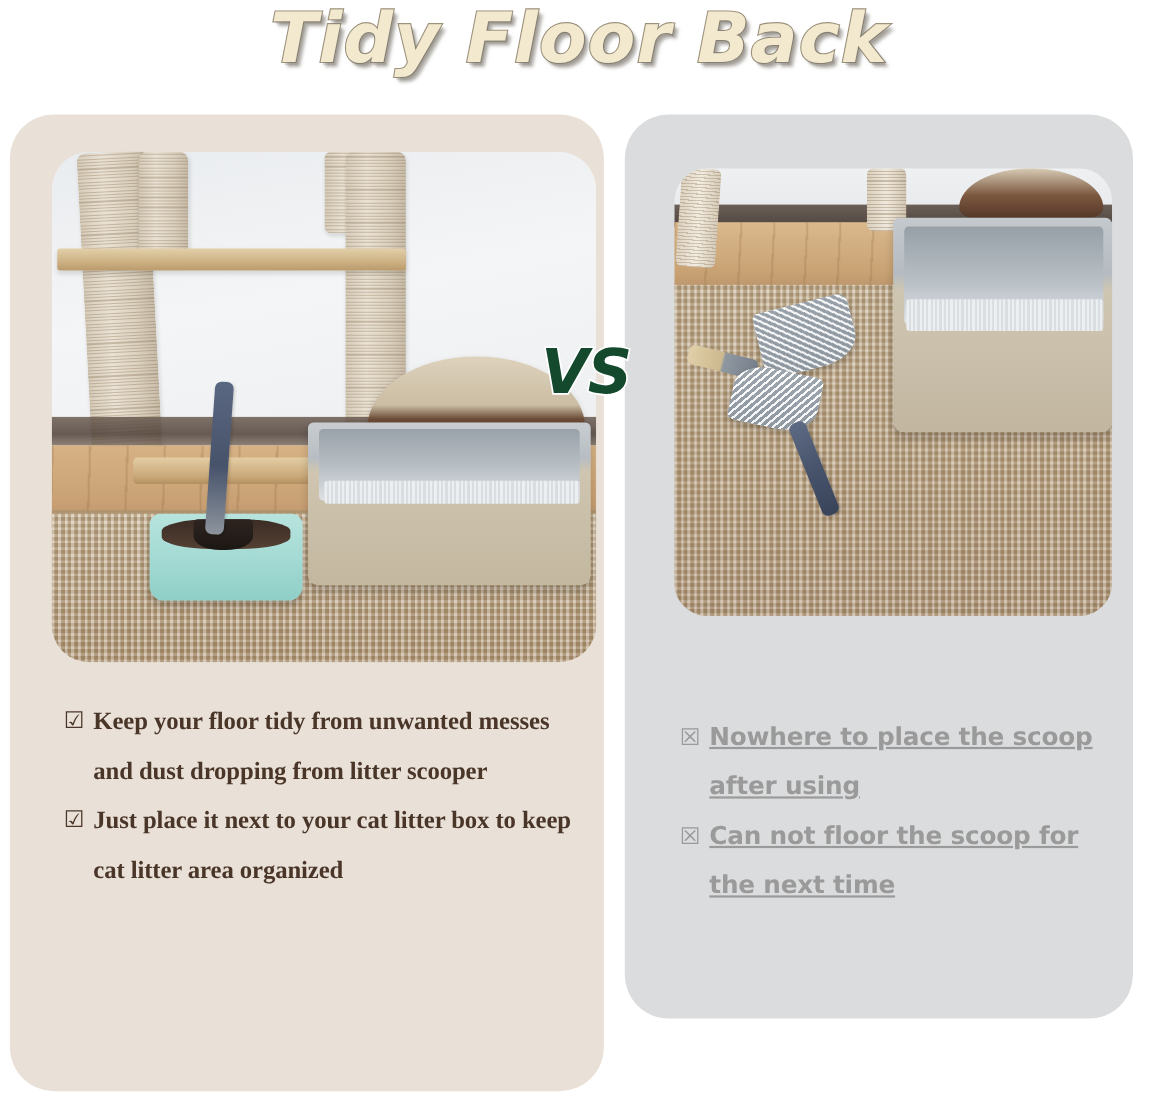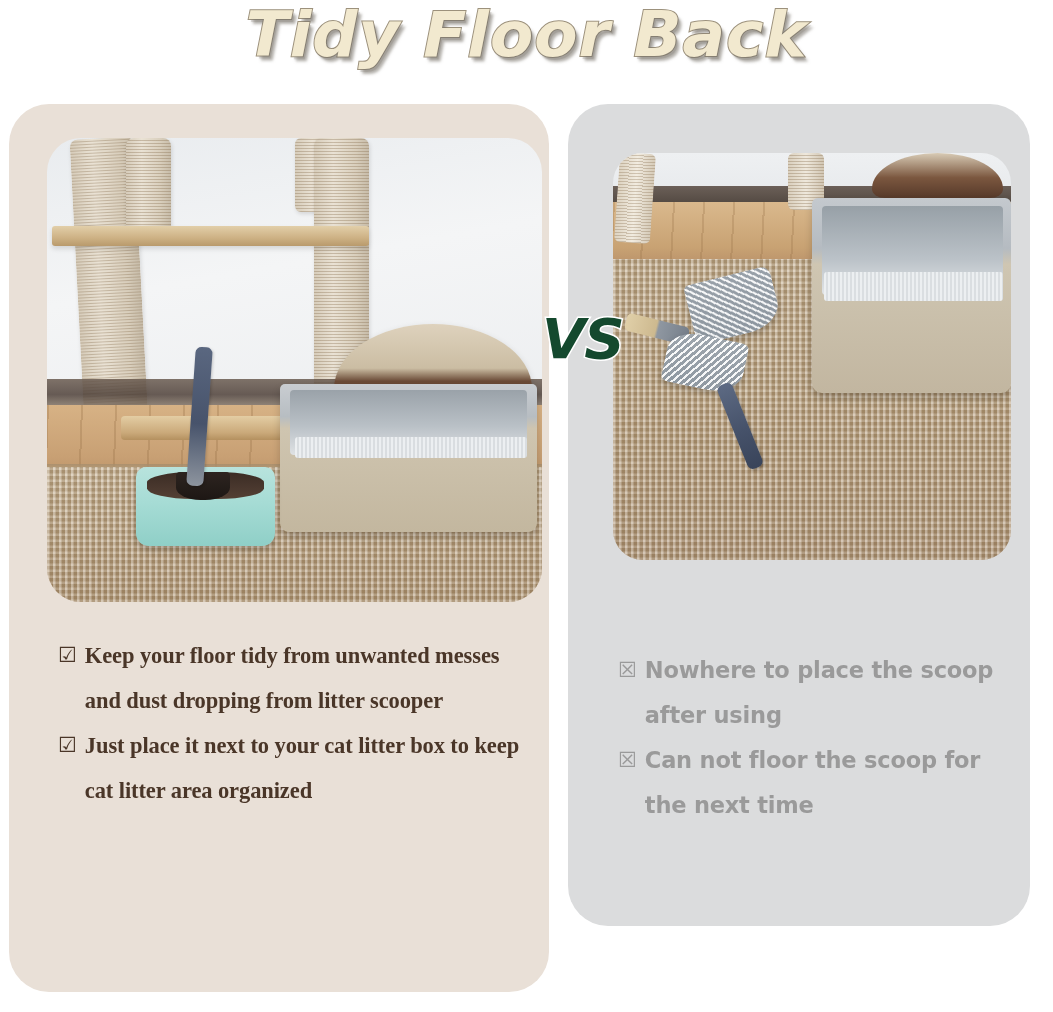--- a/index.html
+++ b/index.html
@@ -328,21 +328,21 @@
     position: absolute; left: 3%; top: 41%;
     width: 16%; height: 4.5%;
     border-radius: 5px;
     background: linear-gradient(90deg,#e0cfa8 0%, #cdb98f 48%, #8f97a1 52%, #767f8a 100%);
     transform: rotate(14deg);
   }
 
   
   .vs-badge {
     position: absolute;
-    left: 542px;
+    left: 492px;
     top: 311px;
     z-index: 9;
     font-family: "DejaVu Sans", sans-serif;
     font-size: 56px;
     font-weight: bold;
     font-style: italic;
     color: #14492e;
     letter-spacing: -1px;
     -webkit-text-stroke: 3px #ffffff;
     paint-order: stroke fill;
@@ -384,21 +384,21 @@
   }
   .bullets-left .bullet-mark,
   .bullets-left .bullet-text { color: #4a3628; }
   .bullets-right .bullet-mark,
   .bullets-right .bullet-text { color: #9a9a9a; }
 
   .bullets-left .bullet-text { letter-spacing: -0.1px; font-family: Liberation Serif, serif; }
   .bullets-right .bullet { align-items: flex-start; }
   .bullets-right .bullet-text { letter-spacing: -0.2px; }
   .bullets-right .bullet-mark { line-height: 44px; }
-  .bullets-right .bullet-hang { margin-left: -30px; }
+  .bullets-right .bullet-hang { margin-left: -30px; text-decoration: underline; }
 </style>
 </head>
 <body>
 
 <div class="title-bar">
   <span class="title-text">Tidy Floor Back</span>
 </div>
 
 <div class="panel panel-left"></div>
 

